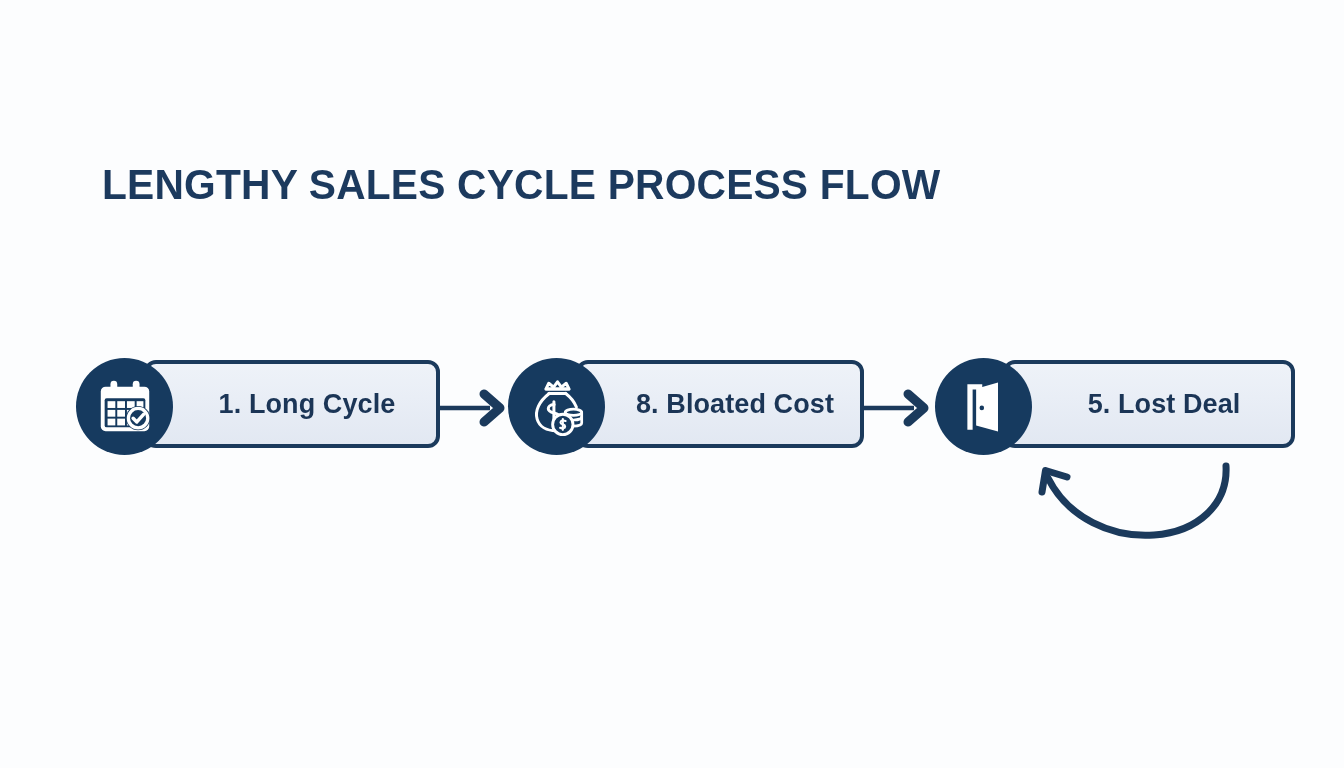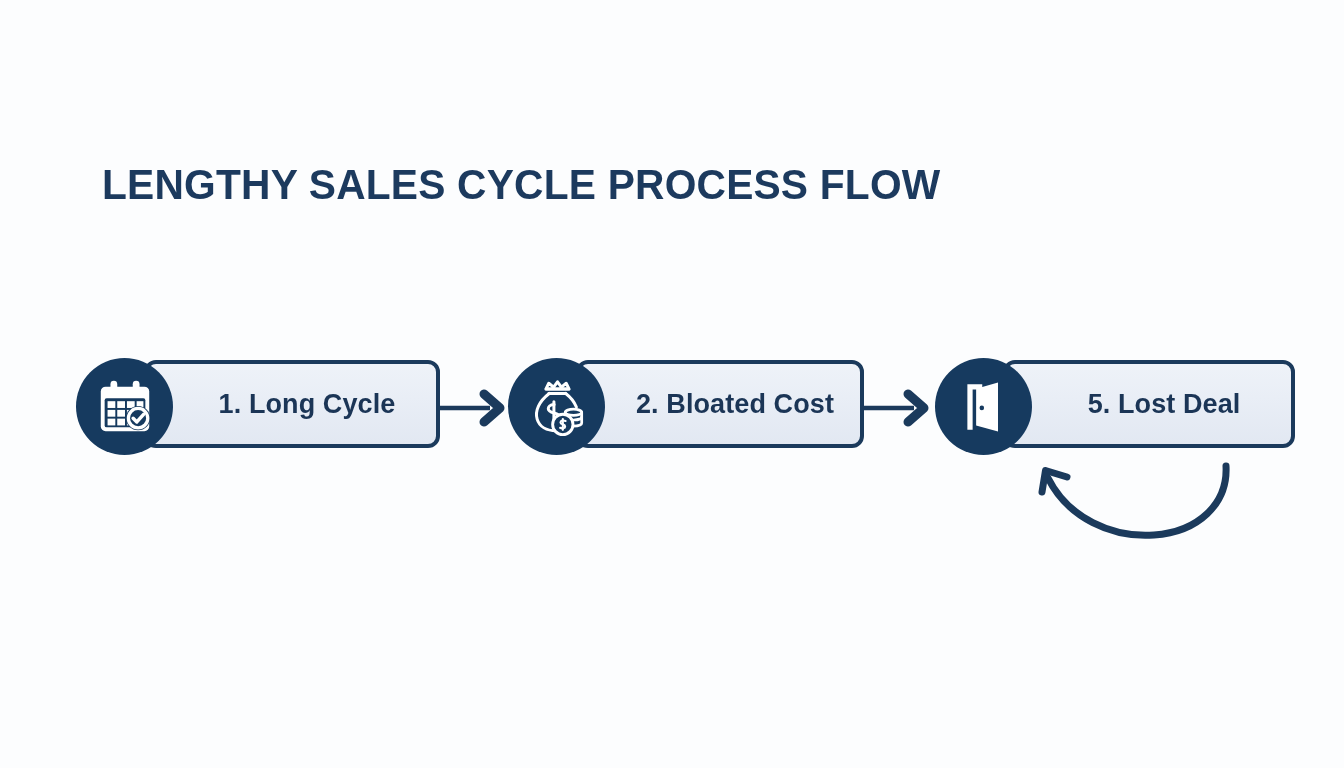--- a/index.html
+++ b/index.html
@@ -171,21 +171,21 @@
 
     <div class="connector" id="connector-1">
       <svg width="72" height="44" viewBox="0 0 72 44" aria-hidden="true">
         <line x1="0" y1="22" x2="50" y2="22" stroke="#1b3a5c" stroke-width="4.5"></line>
         <path d="M44 8 L60 22 L44 36" fill="none" stroke="#1b3a5c" stroke-width="9" stroke-linecap="round" stroke-linejoin="round"></path>
       </svg>
     </div>
 
     <div class="flow-node" id="node-2">
       <div class="node-box">
-        <span class="node-label">2. Bloated Cost</span>
+        <span class="node-label">8. Bloated Cost</span>
       </div>
       <div class="node-circle">
         <svg width="62" height="62" viewBox="0 0 64 64" aria-hidden="true">
           <g fill="none" stroke="#ffffff" stroke-width="3.1" stroke-linecap="round" stroke-linejoin="round">
 
             <path d="M20.5 13.5 L23.5 7.5 L28.5 11.5 L32.5 6 L36.5 11.5 L41.5 7.5 L44.5 13.5 Z"></path>
             <path d="M21 13.5 L44 13.5"></path>
             <path d="M23.5 18 L41 18"></path>
 
             <path d="M24 18 C13.5 26 9 36 11.5 44.5

